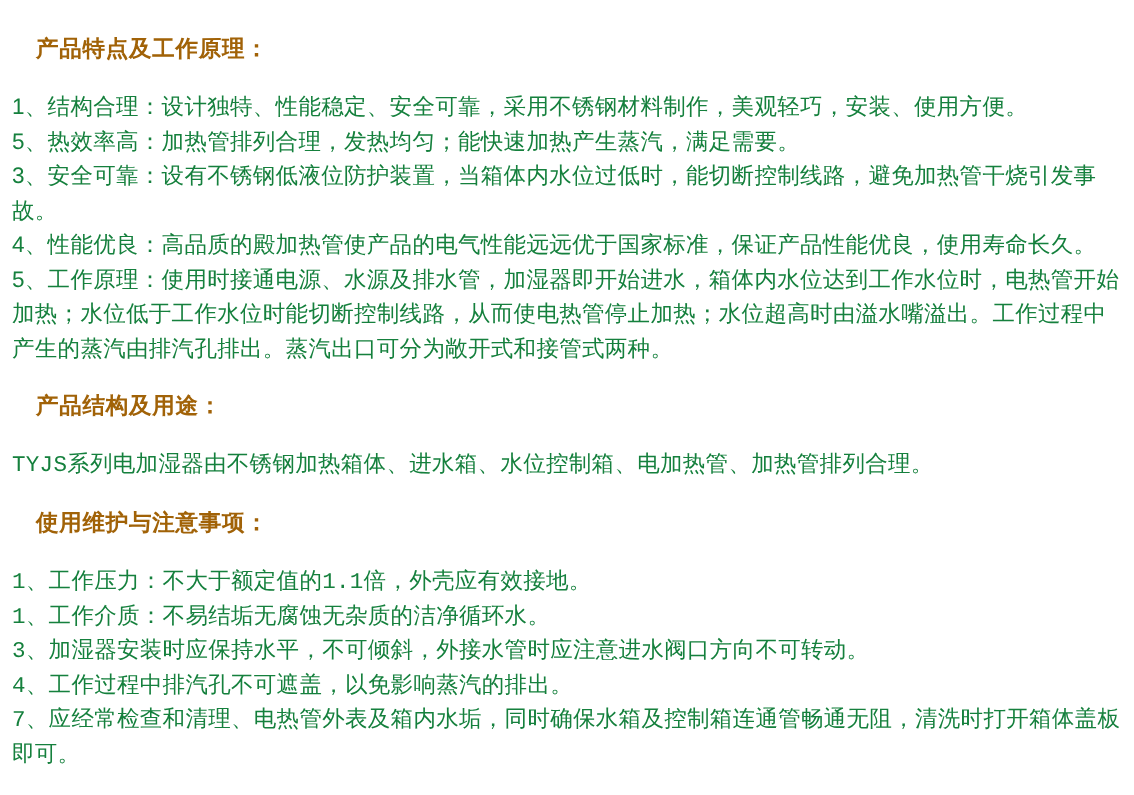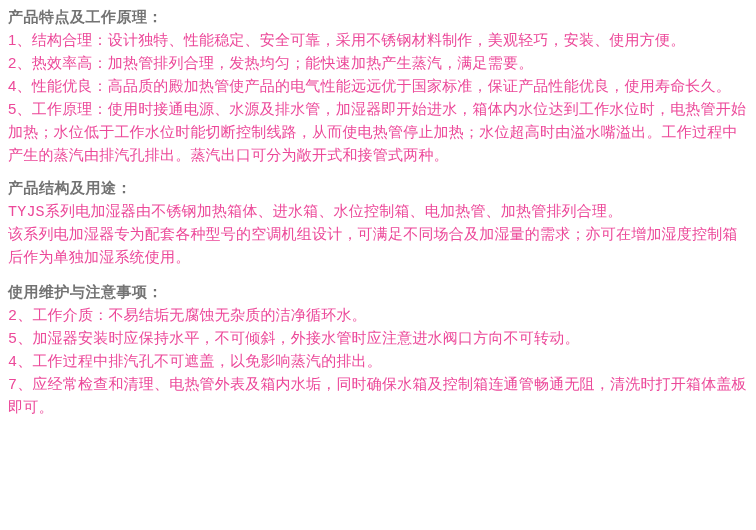--- a/index.html
+++ b/index.html
@@ -16,54 +16,55 @@
     width: 756px;
     min-height: 530px;
     padding: 5px 8px 8px 8px;
     background: #ffffff;
   }
   .section { margin: 0; }
   .section + .section { margin-top: 12px; font-family: Liberation Mono, monospace; }
   .sec-heading {
     font-size: 15px;
     font-weight: bold;
-    color: #737373;
-    margin: 0;
+    color: #a16207;
+    margin: 16px;
     line-height: 23px;
     letter-spacing: 0.5px;
   }
   .line {
     margin: 0;
     font-size: 15px;
     line-height: 23px;
-    color: #ec4899;
+    color: #15803d;
     letter-spacing: 0.2px;
   }
 </style>
 </head>
 <body>
 
 <div class="doc">
 
   <section class="section">
     <h2 class="sec-heading">产品特点及工作原理：</h2>
     <p class="line">1、结构合理：设计独特、性能稳定、安全可靠，采用不锈钢材料制作，美观轻巧，安装、使用方便。</p>
-    <p class="line">2、热效率高：加热管排列合理，发热均匀；能快速加热产生蒸汽，满足需要。</p>
+    <p class="line">5、热效率高：加热管排列合理，发热均匀；能快速加热产生蒸汽，满足需要。</p>
+    <p class="line">3、安全可靠：设有不锈钢低液位防护装置，当箱体内水位过低时，能切断控制线路，避免加热管干烧引发事故。</p>
     <p class="line">4、性能优良：高品质的殿加热管使产品的电气性能远远优于国家标准，保证产品性能优良，使用寿命长久。</p>
     <p class="line">5、工作原理：使用时接通电源、水源及排水管，加湿器即开始进水，箱体内水位达到工作水位时，电热管开始加热；水位低于工作水位时能切断控制线路，从而使电热管停止加热；水位超高时由溢水嘴溢出。工作过程中产生的蒸汽由排汽孔排出。蒸汽出口可分为敞开式和接管式两种。</p>
   </section>
 
   <section class="section">
     <h2 class="sec-heading">产品结构及用途：</h2>
     <p class="line">TYJS系列电加湿器由不锈钢加热箱体、进水箱、水位控制箱、电加热管、加热管排列合理。</p>
-    <p class="line">该系列电加湿器专为配套各种型号的空调机组设计，可满足不同场合及加湿量的需求；亦可在增加湿度控制箱后作为单独加湿系统使用。</p>
   </section>
 
   <section class="section">
     <h2 class="sec-heading">使用维护与注意事项：</h2>
-    <p class="line">2、工作介质：不易结垢无腐蚀无杂质的洁净循环水。</p>
-    <p class="line">5、加湿器安装时应保持水平，不可倾斜，外接水管时应注意进水阀口方向不可转动。</p>
+    <p class="line">1、工作压力：不大于额定值的1.1倍，外壳应有效接地。</p>
+    <p class="line">1、工作介质：不易结垢无腐蚀无杂质的洁净循环水。</p>
+    <p class="line">3、加湿器安装时应保持水平，不可倾斜，外接水管时应注意进水阀口方向不可转动。</p>
     <p class="line">4、工作过程中排汽孔不可遮盖，以免影响蒸汽的排出。</p>
     <p class="line">7、应经常检查和清理、电热管外表及箱内水垢，同时确保水箱及控制箱连通管畅通无阻，清洗时打开箱体盖板即可。</p>
 
   </section>
 
 </div>
 
 </body></html>

